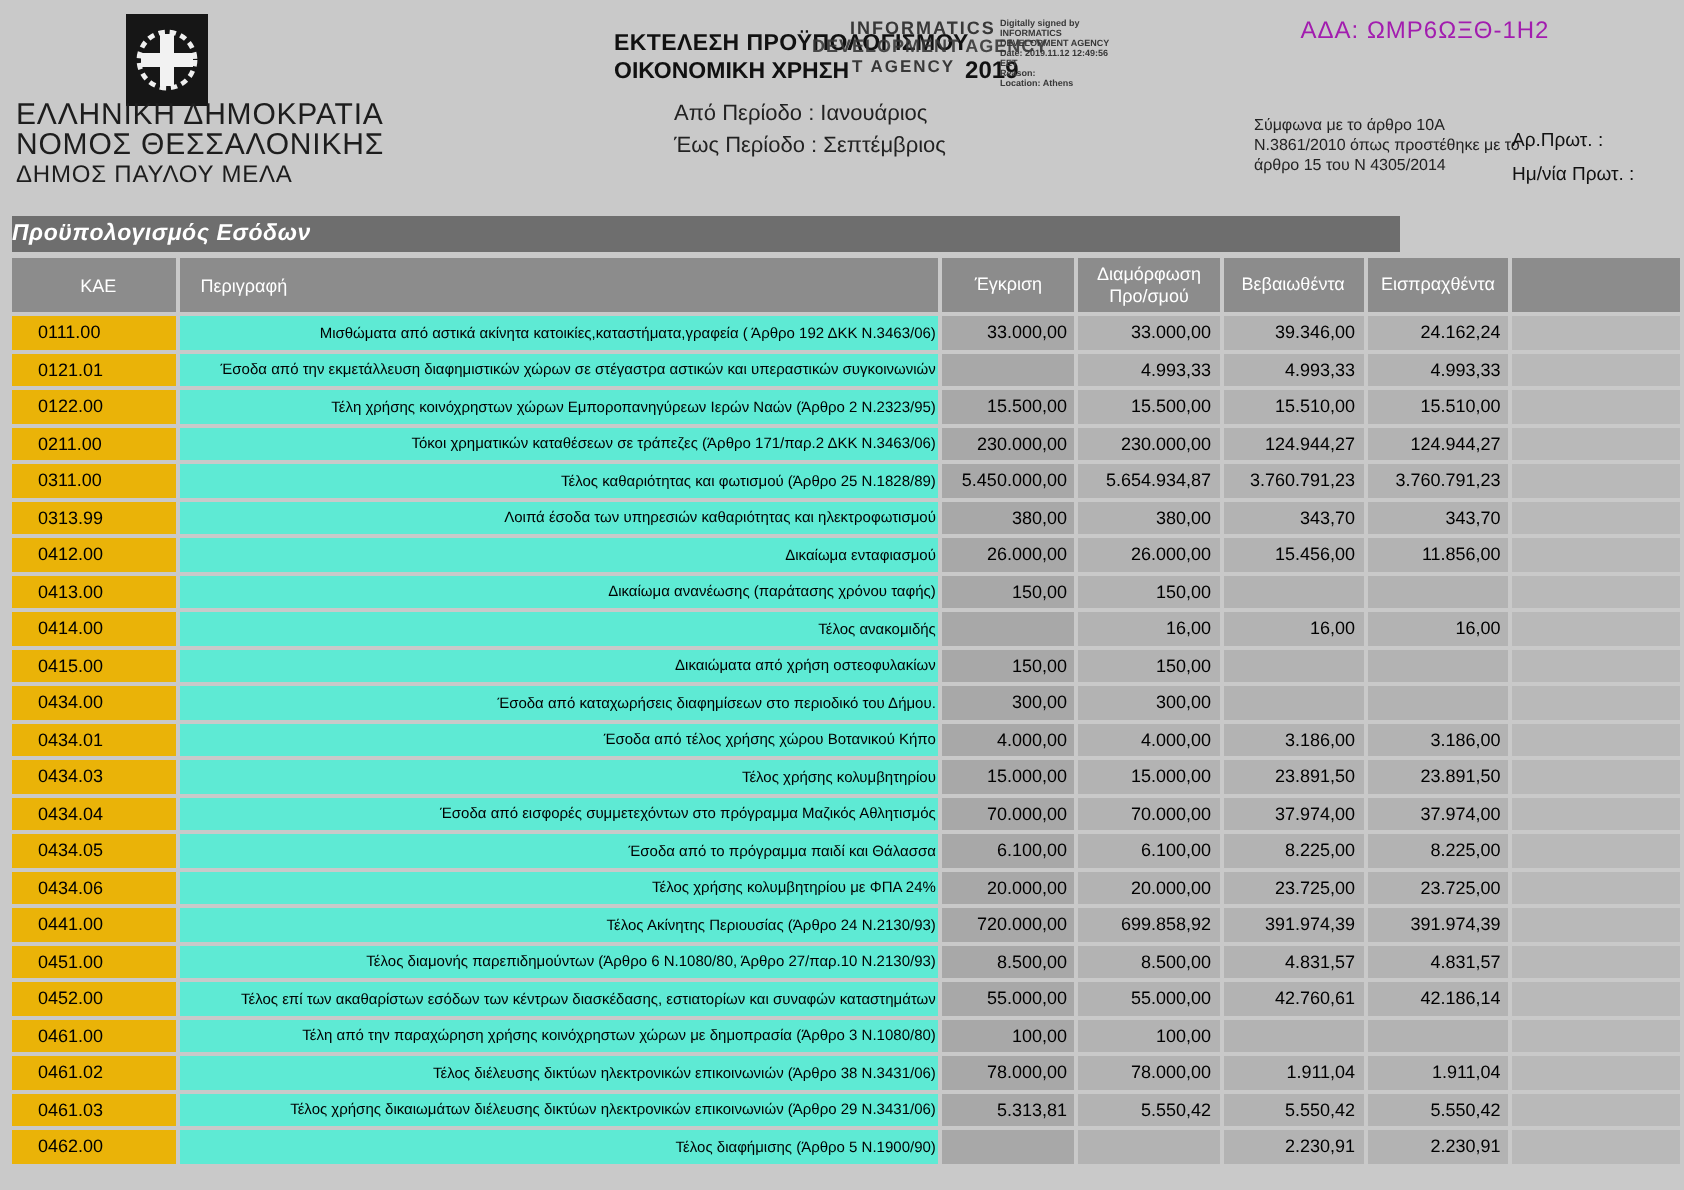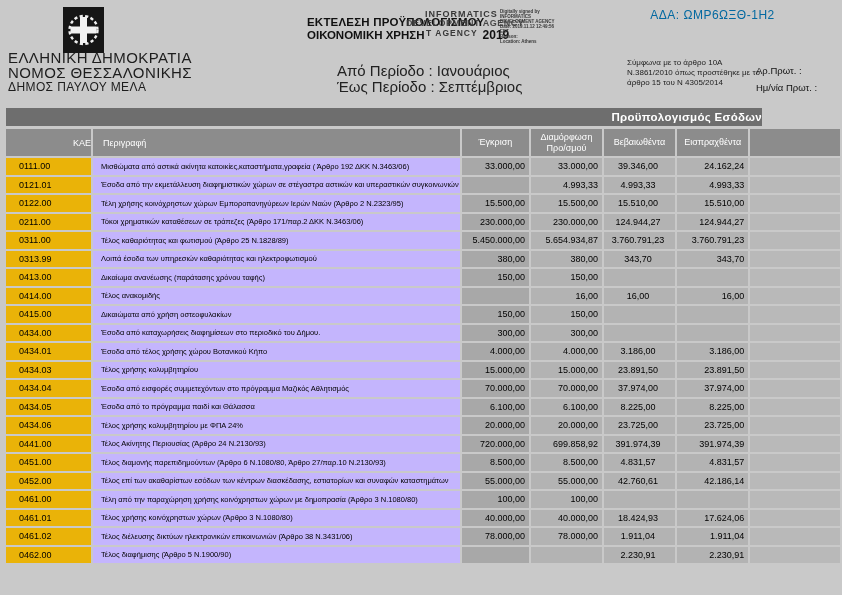--- a/index.html
+++ b/index.html
@@ -16,62 +16,62 @@
   .emblem { position:absolute; left:63px; top:7px; width:41px; height:46px; }
 
   .org { position:absolute; left:8px; top:50px; line-height:15px; color:#1d1d1d; letter-spacing:.4px; }
   .org .l1, .org .l2 { font-size:15px; }
   .org .l3 { font-size:12px; }
 
   .title-block { position:absolute; left:307px; top:16px; }
   .t1 { font-weight:bold; font-size:11.5px; letter-spacing:.2px; white-space:nowrap; }
   .t2 { font-weight:bold; font-size:11.5px; margin-top:0; white-space:nowrap; }
   .t2 .year { display:inline-block; margin-left:58px; font-size:12px; }
-  .periods { margin-top:21px; margin-left:30px; font-size:15px; line-height:16px; color:#222; }
+  .periods { margin-top:7px; margin-left:30px; font-size:11px; line-height:16px; color:#222; }
 
   .stamp { position:absolute; left:418px; top:9px; color:#383838; pointer-events:none; }
   .stamp .big1 { position:absolute; left:7px; top:0; font-size:9px; font-weight:bold; letter-spacing:1px; white-space:nowrap; }
   .stamp .big2 { position:absolute; left:-12px; top:9px; font-size:9px; font-weight:bold; letter-spacing:.5px; white-space:nowrap; opacity:.9; }
   .stamp .big3 { position:absolute; left:8px; top:19px; font-size:8.5px; font-weight:bold; letter-spacing:1px; white-space:nowrap; }
   .stamp .small { position:absolute; left:82px; top:0px; width:90px; font-size:4.5px; line-height:5px; font-weight:bold; }
 
-  .ada { position:absolute; left:600px; top:8px; width:225px; text-align:center; font-size:12px; letter-spacing:.5px; color:#0369a1; white-space:nowrap; }
+  .ada { position:absolute; left:600px; top:8px; width:225px; text-align:center; font-size:12px; letter-spacing:.5px; color:#a21caf; white-space:nowrap; }
 
   .law-note { position:absolute; left:627px; top:58px; font-size:8px; line-height:10px; color:#222; }
 
   .proto { position:absolute; left:756px; top:62px; font-size:9.5px; line-height:17px; }
   .proto .row { display:flex;gap:27px; }
   .proto .lbl { width:62px; }
   .proto .val { margin-left:18px; }
 
   .band {
-    position:absolute; left:6px; top:108px; width:756px; height:18px;
+    position:absolute; left:6px; top:108px; width:694px; height:18px;
     background:#6e6e6e; color:#fff; font-weight:bold; font-size:11.5px;
-    text-align:right; line-height:18px; letter-spacing:.3px;
+    text-align:left; line-height:18px; letter-spacing:.3px;font-style:italic;
   }
 
   table.budget {
     position:absolute; left:4px; top:127px;
     border-collapse:separate; border-spacing:2px;
     table-layout:fixed;
   }
   table.budget th, table.budget td { overflow:hidden; white-space:nowrap; }
   thead th {
     background:#8c8c8c; color:#fff; font-weight:normal; font-size:9px;
     height:27px; vertical-align:middle; padding:0;
   }
-  thead th.h-kae  { text-align:right; padding-left:4px; }
+  thead th.h-kae  { text-align:center; padding-left:4px; }
   thead th.h-desc { text-align:left; padding-left:10px; }
   thead th.h-num  { text-align:center; white-space:normal; line-height:11px; padding:0 3px; }
   tbody td { height:14.5px; font-size:9px; color:#000; vertical-align:middle; }
   tbody td.c0 { background:#eab308; padding-left:13px; }
-  tbody td.c1 { background:#c4b5fd; font-size:7.5px; padding-left:8px; }
+  tbody td.c1 { background:#5eead4; font-size:7.5px; padding-left:20px;text-align:right; }
   tbody td.c2 { background:#a8a8a8; text-align:right; padding-right:4px; }
   tbody td.c3 { background:#b3b3b3; text-align:right; padding-right:4px; }
-  tbody td.c4 { background:#b3b3b3; text-align:center; padding-right:4px; }
+  tbody td.c4 { background:#b3b3b3; text-align:right; padding-right:4px; }
   tbody td.c5 { background:#b3b3b3; text-align:right; padding-right:4px; }
   tbody td.c6 { background:#b9b9b9; }
 </style>
 </head>
 <body>
 
 <div class="hdr">
 
   <svg class="emblem" viewBox="0 0 41 46" xmlns="http://www.w3.org/2000/svg">
     <rect x="0" y="0" width="41" height="46" fill="#161616"></rect>
@@ -205,20 +205,29 @@
       <tr>
         <td class="c0">0313.99</td>
         <td class="c1">Λοιπά έσοδα των υπηρεσιών καθαριότητας και ηλεκτροφωτισμού</td>
         <td class="c2">380,00</td>
         <td class="c3">380,00</td>
         <td class="c4">343,70</td>
         <td class="c5">343,70</td>
         <td class="c6"></td>
       </tr>
       <tr>
+        <td class="c0">0412.00</td>
+        <td class="c1">Δικαίωμα ενταφιασμού</td>
+        <td class="c2">26.000,00</td>
+        <td class="c3">26.000,00</td>
+        <td class="c4">15.456,00</td>
+        <td class="c5">11.856,00</td>
+        <td class="c6"></td>
+      </tr>
+      <tr>
         <td class="c0">0413.00</td>
         <td class="c1">Δικαίωμα ανανέωσης (παράτασης χρόνου ταφής)</td>
         <td class="c2">150,00</td>
         <td class="c3">150,00</td>
         <td class="c4"></td>
         <td class="c5"></td>
         <td class="c6"></td>
       </tr>
       <tr>
         <td class="c0">0414.00</td>
@@ -322,38 +331,38 @@
       <tr>
         <td class="c0">0461.00</td>
         <td class="c1">Τέλη από την παραχώρηση χρήσης κοινόχρηστων χώρων με δημοπρασία (Άρθρο 3 Ν.1080/80)</td>
         <td class="c2">100,00</td>
         <td class="c3">100,00</td>
         <td class="c4"></td>
         <td class="c5"></td>
         <td class="c6"></td>
       </tr>
       <tr>
-        <td class="c0">0461.01</td>
-        <td class="c1">Τέλος χρήσης κοινόχρηστων χώρων (Άρθρο 3 Ν.1080/80)</td>
-        <td class="c2">40.000,00</td>
-        <td class="c3">40.000,00</td>
-        <td class="c4">18.424,93</td>
-        <td class="c5">17.624,06</td>
-        <td class="c6"></td>
-      </tr>
-      <tr>
         <td class="c0">0461.02</td>
         <td class="c1">Τέλος διέλευσης δικτύων ηλεκτρονικών επικοινωνιών (Άρθρο 38 Ν.3431/06)</td>
         <td class="c2">78.000,00</td>
         <td class="c3">78.000,00</td>
         <td class="c4">1.911,04</td>
         <td class="c5">1.911,04</td>
         <td class="c6"></td>
       </tr>
       <tr>
+        <td class="c0">0461.03</td>
+        <td class="c1">Τέλος χρήσης δικαιωμάτων διέλευσης δικτύων ηλεκτρονικών επικοινωνιών (Άρθρο 29 Ν.3431/06)</td>
+        <td class="c2">5.313,81</td>
+        <td class="c3">5.550,42</td>
+        <td class="c4">5.550,42</td>
+        <td class="c5">5.550,42</td>
+        <td class="c6"></td>
+      </tr>
+      <tr>
         <td class="c0">0462.00</td>
         <td class="c1">Τέλος διαφήμισης (Άρθρο 5 Ν.1900/90)</td>
         <td class="c2"></td>
         <td class="c3"></td>
         <td class="c4">2.230,91</td>
         <td class="c5">2.230,91</td>
         <td class="c6"></td>
       </tr>
     </tbody>
 </table>

